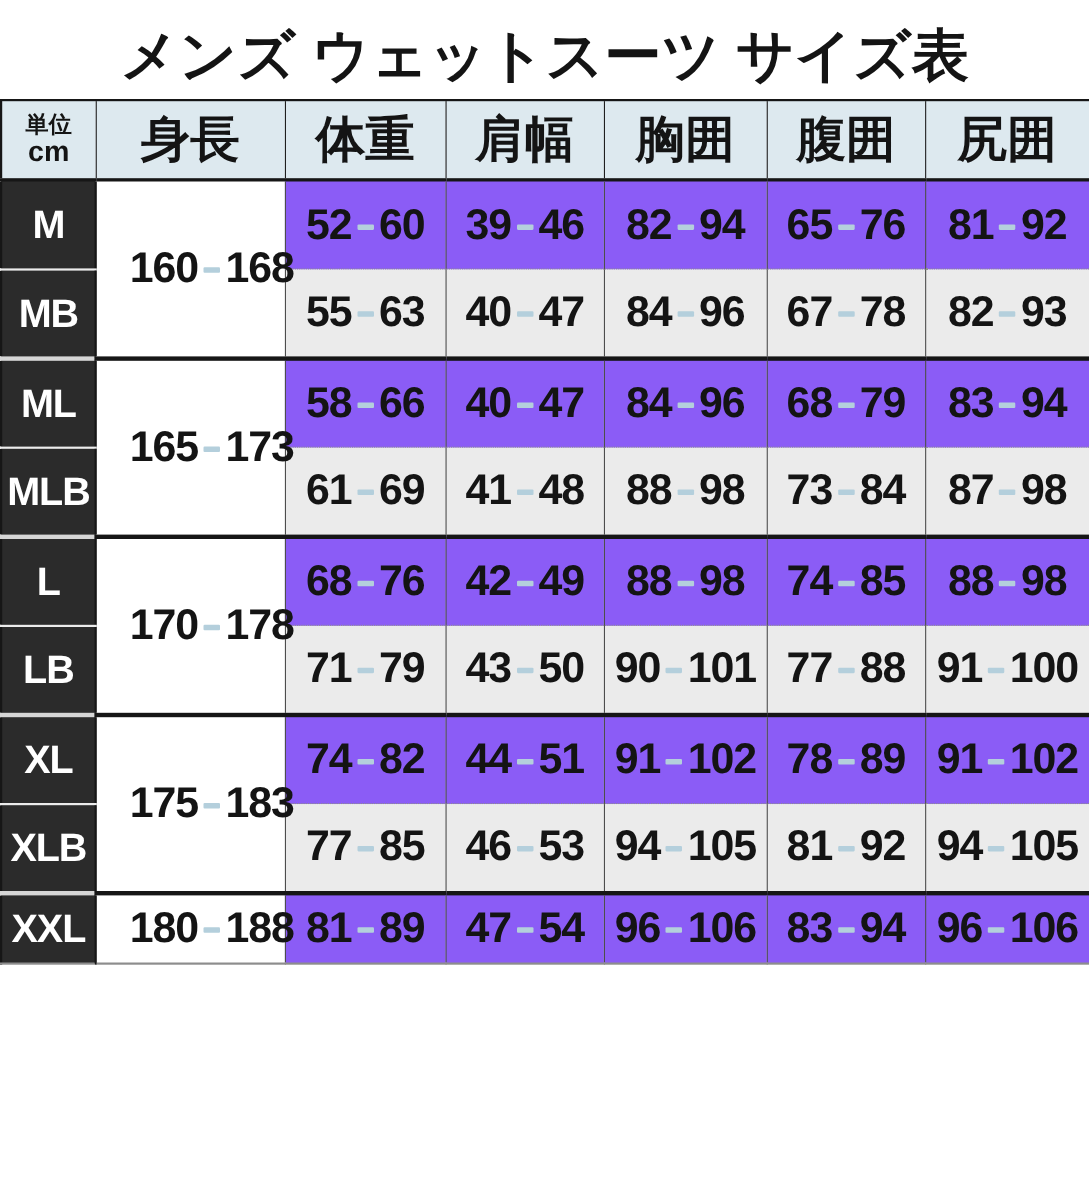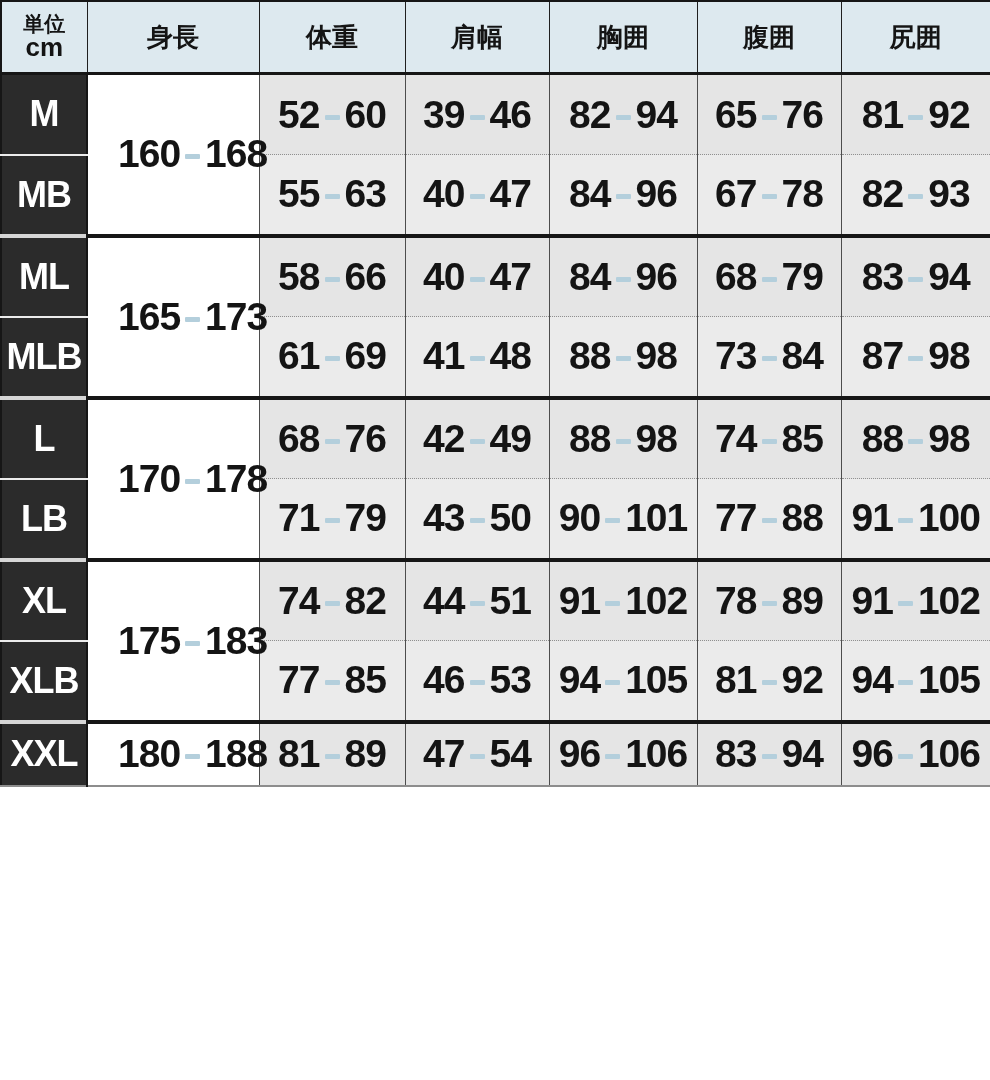--- a/index.html
+++ b/index.html
@@ -37,21 +37,21 @@
     table-layout:fixed;
     border-collapse:collapse;
     border:2px solid #161616;
     border-bottom:2px solid #8d8d8d;
   }
   thead th{
     height:70px;
     background:var(--header-bg,#dde9ef);
     border-bottom:3px solid #161616;
     border-left:1px solid #1f1f1f;
-    font-size:26px;
+    font-size:45px;
     font-weight:800;
     color:var(--text,#141414);
     padding:0;
   }
   th.unit{
     border-left:none;
     font-size:21px;
     line-height:1.02;
     font-weight:800;
   }
@@ -72,21 +72,21 @@
   tr.group-end td.size{border-bottom:4px solid #d6d6d6;}
   td.height{
     background:#ffffff;
     text-align:center;
     border-left:1px solid #4d4d4d;
     padding-left:30px;
   }
   td.height.hb{border-bottom:4px solid #161616;}
   td.val{
     text-align:center;
-    background:#e5e5e5;
+    background:#8b5cf6;
     border-left:1px solid #4d4d4d;
   }
   tr.alt td.val{background:var(--alt,#ebebeb);margin-left:44px;}
   tr.row-mid td.val{border-bottom:1px dotted #8f8f8f;}
   tr.group-end td.val{border-bottom:4px solid #161616;}
   .range{
     white-space:nowrap;
     font-size:39px;
     font-weight:700;
     letter-spacing:-1px;
@@ -110,20 +110,21 @@
     border-bottom:5px solid var(--accent,#1886c9);
     cursor:pointer;
     letter-spacing:1px;
   }
 </style>
 </head>
 <body>
 
 <div class="page">
 
+  <h1 class="title">メンズ ウェットスーツ サイズ表</h1>
 
 
   <table class="size-table">
     <colgroup>
       <col style="width:86px">
         <col style="width:172px">
         <col style="width:146px">
       <col style="width:144px">
         <col style="width:148px">
         <col style="width:144px">

